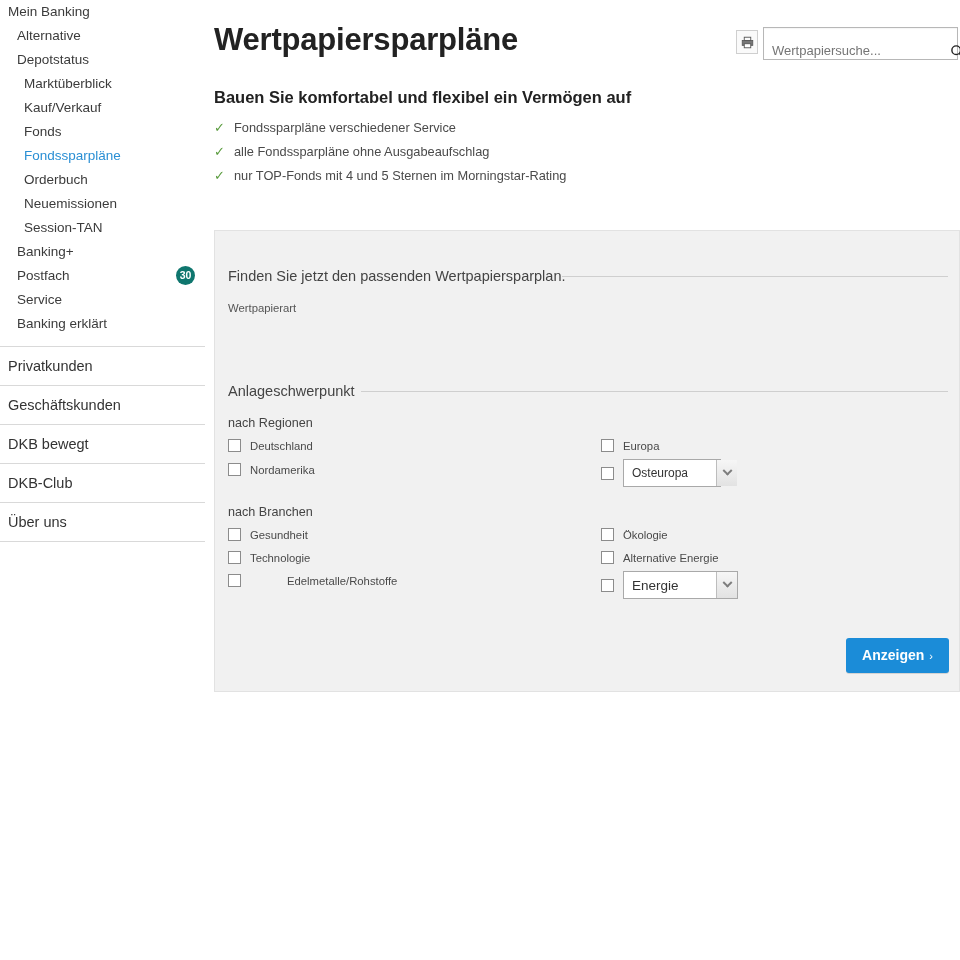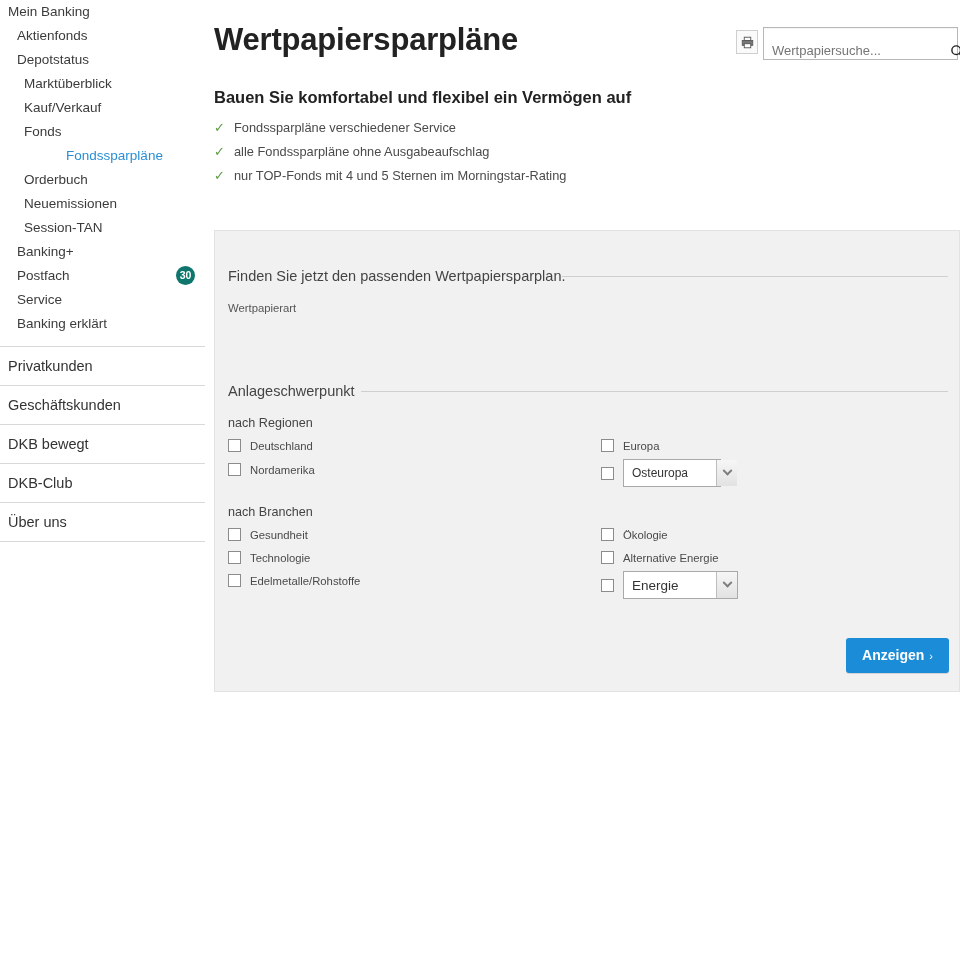--- a/index.html
+++ b/index.html
@@ -24,21 +24,21 @@
     line-height: 24px;
     color: #3b3b3b;
     padding-left: 8px;
     white-space: nowrap;
     cursor: pointer;
     position: relative;
   }
   .nav-item.lvl1 { padding-left: 8px; }
   .nav-item.lvl2 { padding-left: 17px; }
   .nav-item.lvl3 { padding-left: 24px; }
-  .nav-item.active { color: #2a8fd4; text-align: center; }
+  .nav-item.active { color: #2a8fd4; }
   .badge {
     position: absolute;
     right: 10px; top: 2px;
     width: 19px; height: 19px; border-radius: 50%;
     background: #1b87d4;
     color: #fff; font-size: 10.5px; font-weight: bold;
     text-align: center; line-height: 19px;
   }
   .sec-list { margin-top: 10px; }
   .sec-item {
@@ -163,21 +163,21 @@
   #anzeigen .car { font-weight: normal; font-size: 11px; margin-left: 5px; }
 </style>
 </head>
 <body>
 
 <div id="page">
 
   <div id="sidebar">
     <div class="nav-group" id="nav-group">
         <div class="nav-item lvl1"><span>Mein Banking</span></div>
-        <div class="nav-item lvl2"><span>Aktienfonds</span></div>
+        <div class="nav-item lvl2"><span>Alternative</span></div>
         <div class="nav-item lvl2"><span>Depotstatus</span></div>
         <div class="nav-item lvl3"><span>Marktüberblick</span></div>
         <div class="nav-item lvl3"><span>Kauf/Verkauf</span></div>
         <div class="nav-item lvl3"><span>Fonds</span></div>
         <div class="nav-item lvl3 active" style="color: rgb(42, 143, 212);"><span>Fondssparpläne</span></div>
         <div class="nav-item lvl3"><span>Orderbuch</span></div>
         <div class="nav-item lvl3"><span>Neuemissionen</span></div>
         <div class="nav-item lvl3"><span>Session-TAN</span></div>
         <div class="nav-item lvl2"><span>Banking+</span></div>
         <div class="nav-item lvl2"><span>Postfach</span><span class="badge" style="background: #0f766e;">30</span></div>
@@ -260,21 +260,21 @@
               </span></span>
           </div>
           <div class="cb-row" style="left: 13px; top: 297px;">
             <input type="checkbox" class="cbox" style="">
             <span class="cb-label">Gesundheit</span>
           </div>
           <div class="cb-row" style="left: 13px; top: 320px;">
             <input type="checkbox" class="cbox" style="">
             <span class="cb-label">Technologie</span>
           </div>
-          <div class="cb-row" style="left: 13px; top: 343px;">
+          <div class="cb-row" style="left: 13px; top: 343px; gap: 37px;">
             <input type="checkbox" class="cbox" style="">
             <span class="cb-label">Edelmetalle/Rohstoffe</span>
           </div>
           <div class="cb-row" style="left: 386px; top: 297px;">
             <input type="checkbox" class="cbox" style="">
             <span class="cb-label">Ökologie</span>
           </div>
           <div class="cb-row" style="left: 386px; top: 320px;">
             <input type="checkbox" class="cbox" style="">
             <span class="cb-label">Alternative Energie</span>

